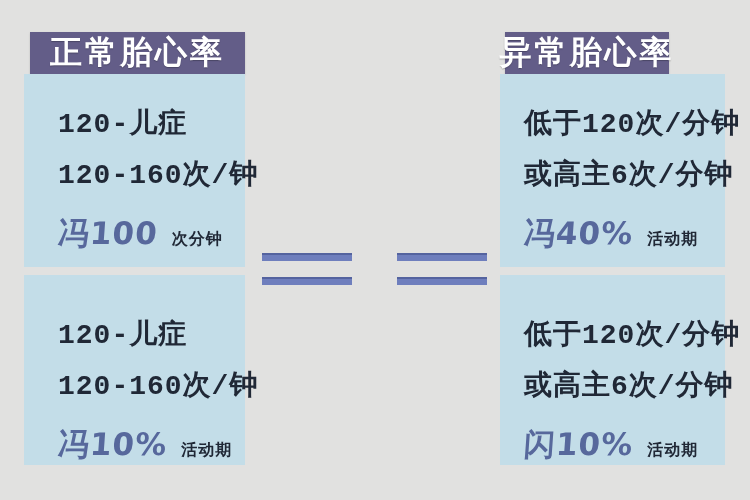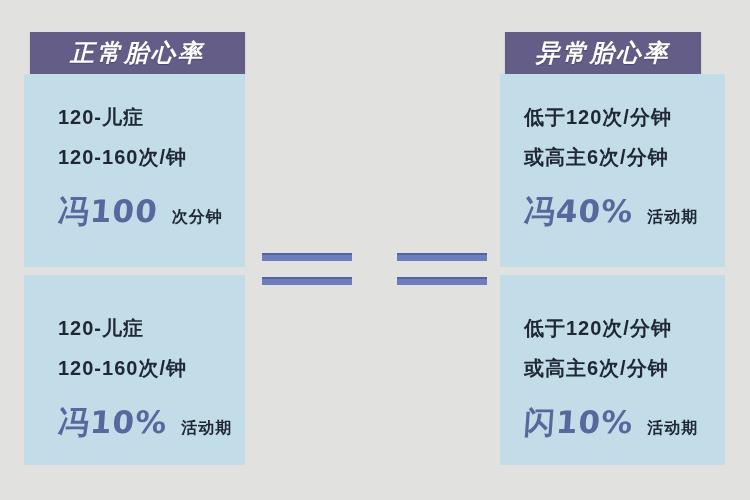--- a/index.html
+++ b/index.html
@@ -23,38 +23,37 @@
   .column{position:absolute;top:32px;}
   .col-left{left:24px;width:221px;}
   .col-right{left:500px;width:225px;}
   .col-header{
     height:42px;
     background:var(--header-bg);
     display:flex;align-items:center;justify-content:center;
     box-shadow:0 1px 2px rgba(0,0,0,0.15);
   }
   .col-left .col-header{margin-left:6px;width:215px;}
-  .col-right .col-header{margin-left:5px;width:196px;}
+  .col-right .col-header{margin-left:5px;width:164px;}
   .col-header span{
     color:var(--header-text);
-    font-size:24px;font-weight:bold;letter-spacing:3px;
+    font-size:32px;font-weight:bold;letter-spacing:3px;
     text-shadow:0 1px 1px rgba(0,0,0,0.25);
     white-space:nowrap;
-    font-style:italic;
   }
   .box{
     background:var(--box-bg);
     width:100%;
   }
   .box-top{height:193px;padding:30px 0 0 34px;}
   .box-bottom{height:190px;margin-top:8px;padding:40px 0 0 34px;}
   .col-right .box-top,.col-right .box-bottom{padding-left:24px;}
   .line{
-    font-size:20px;font-weight:700;color:var(--text);
-    letter-spacing:1px;margin-bottom:13px;white-space:nowrap;
+    font-size:28px;font-weight:700;color:var(--text);
+    letter-spacing:1px;margin-bottom:13px;white-space:nowrap;font-family:Liberation Mono, monospace;
   }
   .stat{display:flex;align-items:baseline;gap:14px;margin-top:20px;}
   .highlight{
     font-size:31px;font-weight:800;color:var(--highlight-text);
     letter-spacing:1px;transform:skewX(-4deg);display:inline-block;
     font-family:"DejaVu Sans","Liberation Sans",sans-serif;
   }
   .suffix{font-size:16px;font-weight:700;color:var(--text);letter-spacing:1px;}
   .connector{
     position:absolute;left:262px;top:253px;

